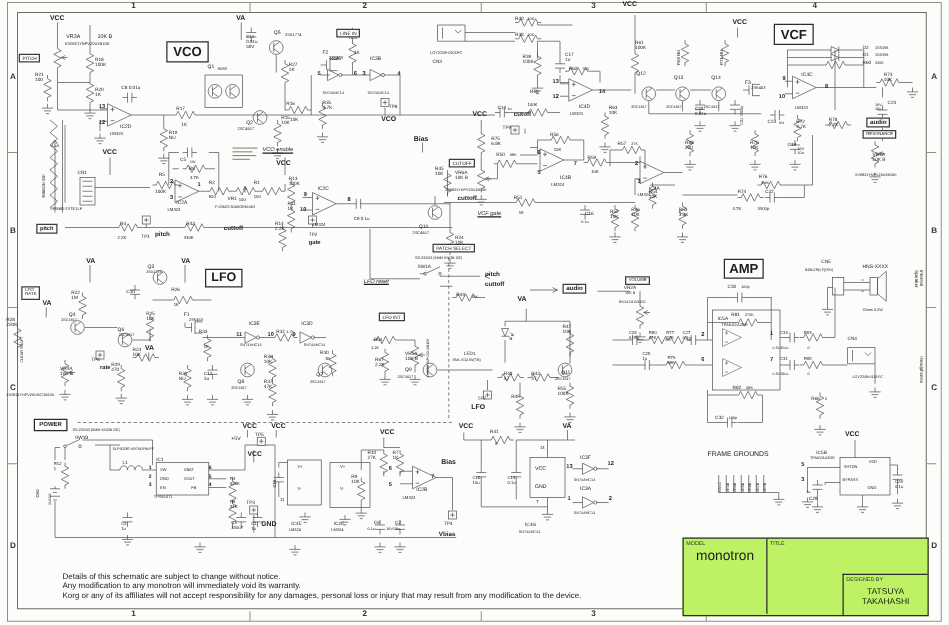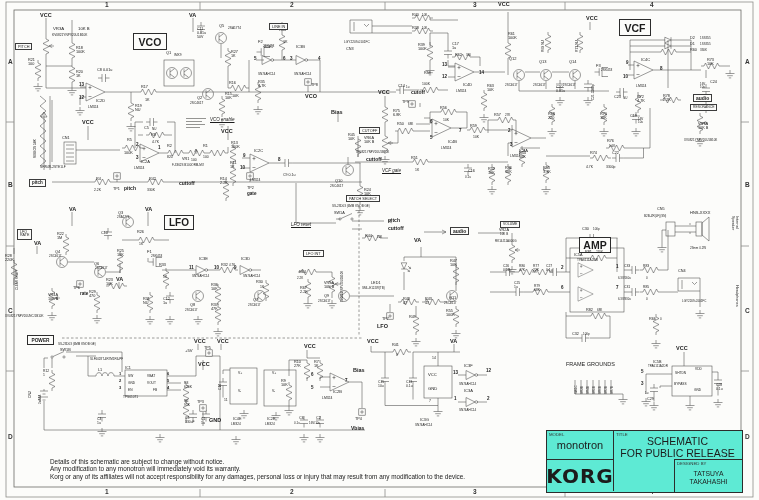--- a/index.html
+++ b/index.html
@@ -10,21 +10,21 @@
   .lbl{position:absolute;line-height:1.08;white-space:pre-line;color:#1c1c1c;
        font-family:"Liberation Sans",sans-serif;font-size:4.3px;}
   .lbl.b{font-weight:bold;}
   .lbl.u{text-decoration:underline;font-style:italic;}
   .lbl.bx{border:0.7px solid #3c3c3c;padding:0.5px 2px;background:#fcfcfa;}
   .lbl.r90{transform:rotate(90deg);transform-origin:0 0;}
   .lbl.rm90{transform:rotate(-90deg);transform-origin:0 0;}
   .secbox{position:absolute;border:1px solid #2c2c2c;background:#fcfcfa;font-weight:bold;
           text-align:center;color:#1c1c1c;display:flex;align-items:center;justify-content:center;}
   .frm{position:absolute;font-size:6.5px;font-weight:bold;color:#333;}
-  #titleblock{position:absolute;left:546px;top:430px;width:195px;height:61px;border:1px solid #2c2c2c;background:#5eead4;}
+  #titleblock{position:absolute;left:546px;top:430px;width:195px;height:61px;border:1px solid #2c2c2c;background:#bef264;}
   #titleblock .cell-hdr{position:absolute;font-size:4.3px;color:#333;}
   #disclaimer{position:absolute;left:50px;top:458px;font-size:6.4px;line-height:1.14;color:#222;}
 </style>
 </head>
 <body>
 
 <div id="sheet">
 
   <svg id="drawing" width="759" height="500" viewBox="0 0 759 500">
     <defs>
@@ -466,21 +466,21 @@
       <div class="frm" style="left: 8px; top: 307px;">C</div>
       <div class="frm" style="left: 745px; top: 307px;">C</div>
       <div class="frm" style="left: 8px; top: 433px;">D</div>
       <div class="frm" style="left: 745px; top: 433px;">D</div>
     </div>
 
   <div id="secboxes">
       <div class="secbox" style="left: 133px; top: 33px; width: 32px; height: 15px; font-size: 10.5px;">VCO</div>
       <div class="secbox" style="left: 164px; top: 215px; width: 28px; height: 13px; font-size: 10px;">LFO</div>
       <div class="secbox" style="left: 619px; top: 19px; width: 30px; height: 15px; font-size: 10.5px;">VCF</div>
-      <div class="secbox" style="left: 579px; top: 207px; width: 30px; height: 14px; font-size: 10.5px; margin-top: 30px;">AMP</div>
+      <div class="secbox" style="left: 579px; top: 207px; width: 30px; height: 14px; font-size: 10.5px;">AMP</div>
       <div class="secbox" style="left: 27px; top: 335px; width: 25px; height: 8px; font-size: 4.8px;">POWER</div>
     </div>
 
   <div id="labels">
       <div class="lbl b" style="left: 40px; top: 13px; font-size: 5.5px;">VCC</div>
       <div class="lbl" style="left: 53px; top: 27px;">VR3A</div>
       <div class="lbl" style="left: 78px; top: 27px;">10K B</div>
       <div class="lbl" style="left: 52px; top: 34px; font-size: 3.2px;">KV0821YNPV20U1B10K</div>
       <div class="lbl bx" style="left: 15px; top: 43px; font-size: 3.8px;">PITCH</div>
       <div class="lbl" style="left: 28px; top: 58px; font-size: 3.8px;">R21
@@ -961,30 +961,23 @@
   <div id="disclaimer">
     <div>Details of this schematic are subject to change without notice.</div>
     <div>Any modification to any monotron will immediately void its warranty.</div>
     <div>Korg or any of its affiliates will not accept responsibility for any damages, personal loss or injury that may result from any modification to the device.</div>
   </div>
 
   <div id="titleblock">
     <div style="position:absolute;left:0;top:0;width:66px;height:60px;border-right:1px solid #2c2c2c;">
       <div class="cell-hdr" style="left:2px;top:1px;position:absolute;">MODEL</div>
       <div style="position:absolute;left:0;top:8px;width:66px;text-align:center;font-size:11px;">monotron</div>
-      <div style="position:absolute;left:0;top:28px;width:66px;border-top:1px solid #2c2c2c;height:32px;display:flex;align-items:center;justify-content:center;">
-        <span style="font-weight:bold;font-size:20px;letter-spacing:1px;font-family:'DejaVu Sans',sans-serif;">KORG</span>
-      </div>
     </div>
     <div style="position:absolute;left:67px;top:0;width:127px;height:60px;">
       <div class="cell-hdr" style="left:2px;top:1px;position:absolute;">TITLE</div>
-      <div style="position:absolute;left:0;top:5px;width:127px;text-align:center;font-size:10.5px;line-height:1.1;">
-        <div>SCHEMATIC</div>
-        <div>FOR PUBLIC RELEASE</div>
-      </div>
       <div style="position:absolute;left:60px;top:28px;width:67px;height:32px;border-top:1px solid #2c2c2c;border-left:1px solid #2c2c2c;">
         <div class="cell-hdr" style="left:2px;top:1px;position:absolute;">DESIGNED BY</div>
         <div style="position:absolute;left:0;top:10px;width:67px;text-align:center;font-size:6.8px;line-height:1.15;">
           <div>TATSUYA</div>
           <div>TAKAHASHI</div>
         </div>
       </div>
     </div>
   </div>
 

